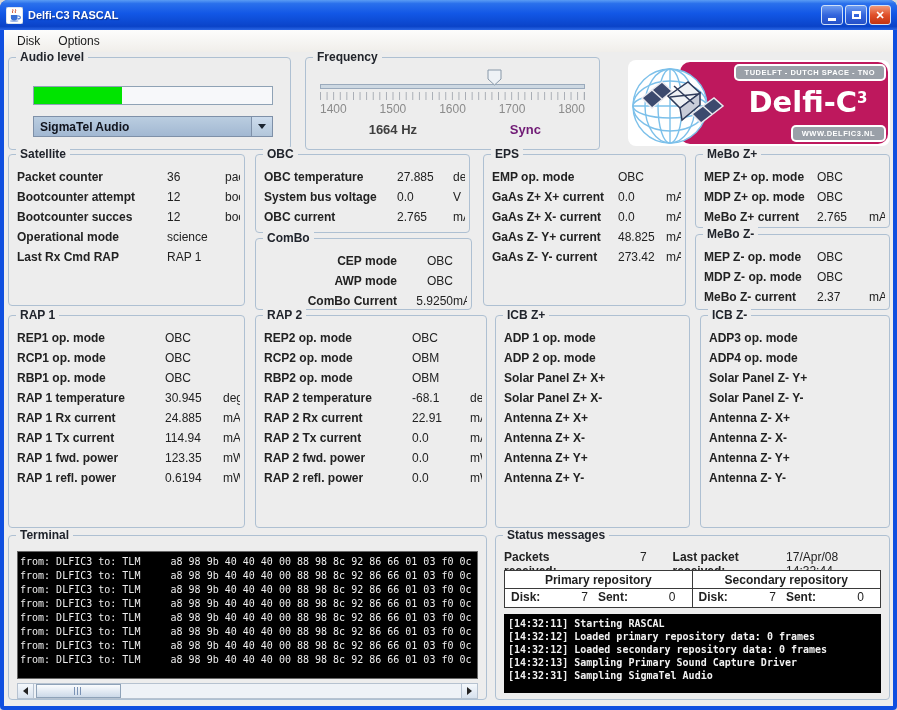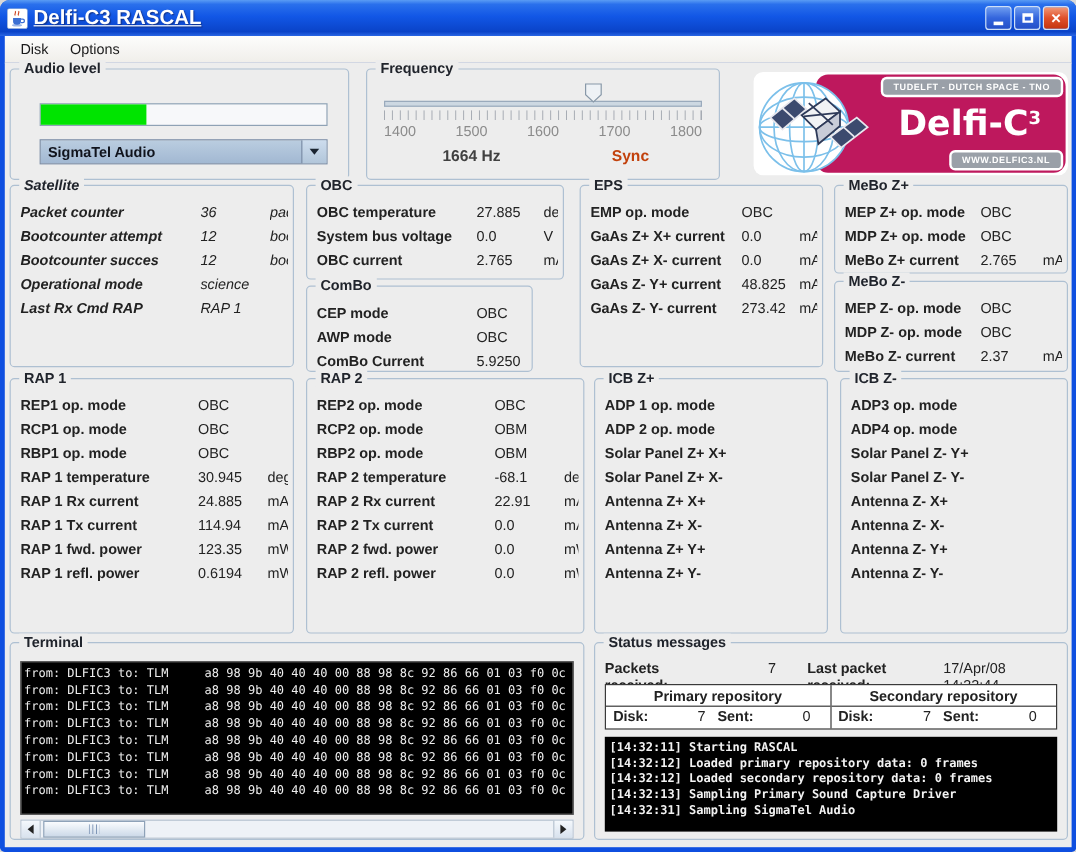--- a/index.html
+++ b/index.html
@@ -1,21 +1,21 @@
 <!DOCTYPE html>
 <html><head>
 <meta charset="utf-8">
 <style>
   html,body{margin:0;padding:0;background:#d8d8d8;font-family:"Liberation Sans",sans-serif;}
   .window{width:897px;height:710px;position:relative;background:#0f4fe0;border-radius:8px 8px 4px 4px;overflow:hidden;box-sizing:border-box;}
   
   .titlebar{height:30px;display:flex;align-items:center;padding:0 6px;gap:5px;
     background:linear-gradient(180deg,#5a9cf4 0%,#2a70ec 12%,#1257e6 45%,#0a43c8 88%,#2a66e4 100%);}
   .java-icon{width:17px;height:17px;display:inline-flex;}
-  .title-text{color:#fff;font-weight:bold;font-size:17px;text-shadow:1px 1px 1px #10338c;flex:1;text-decoration:underline;}
+  .title-text{color:#fff;font-weight:bold;font-size:11px;text-shadow:1px 1px 1px #10338c;flex:1;}
   .winbtns{display:flex;gap:2px;}
   .wbtn{width:22px;height:20px;border-radius:3px;border:1px solid #cfe0f8;display:flex;align-items:center;justify-content:center;
     color:#fff;font-size:11px;font-weight:bold;cursor:pointer;box-sizing:border-box;}
   .wbtn.min,.wbtn.max{background:linear-gradient(180deg,#6f9df0 0%,#3365dd 50%,#2450c8 100%);}
   .wbtn.close{background:linear-gradient(180deg,#f09978 0%,#e0502a 50%,#c43410 100%);}
   .wbtn.min span{display:block;width:8px;height:3px;background:#fff;margin-top:9px;}
   .wbtn.max span{display:block;width:9px;height:8px;border:2px solid #fff;border-top-width:3px;box-sizing:border-box;}
   
   .menubar{height:22px;margin:0 4px;background:linear-gradient(180deg,#fdfdfc,#f0eeea);border-bottom:1px solid #d4d0c8;
     display:flex;align-items:center;gap:4px;padding:0 6px;font-size:12px;color:#1a1a1a;}
@@ -151,21 +151,21 @@
         <div class="ticks"></div>
         <div class="ticklabels">
             <span>1400</span>
             <span>1500</span>
             <span>1600</span>
             <span>1700</span>
             <span>1800</span>
           </div>
         <div class="freqvals">
           <span>1664 Hz</span>
-          <span style="color: #c2410c;">Sync</span>
+          <span style="color: #701a75;">Sync</span>
         </div>
       </div>
     </div>
 
     <div class="logo">
       <div class="banner">
         <div class="band top">TUDELFT - DUTCH SPACE - TNO</div>
         <div class="brand"><span>Delfi-C</span><sup>3</sup></div>
         <div class="band bottom">WWW.DELFIC3.NL</div>
       </div>
@@ -185,21 +185,21 @@
           <polygon points="62,52 84,36 93,44 71,61" fill="#3c4a6e" stroke="#e8e8ee"></polygon>
           <line x1="73" y1="44" x2="82" y2="52" stroke="#e8e8ee"></line>
           <polygon points="38,34 58,20 70,31 50,46" fill="#f0f2f5"></polygon>
           <polygon points="50,46 70,31 70,43 52,58" fill="#c8ccd8"></polygon>
           <line x1="40" y1="35" x2="68" y2="32" stroke="#2e3a59"></line>
           <line x1="44" y1="24" x2="64" y2="42" stroke="#2e3a59"></line>
         </g>
       </svg>
     </div>
 
-    <div class="group" style="left:4px;top:102px;width:237px;height:152px;font-style:italic;">
+    <div class="group" style="left:4px;top:102px;width:237px;height:152px;">
       <div class="gtitle">Satellite</div>
       <div class="rows g-sat">
           <div class="trow">
           <span class="tl">Packet counter</span>
           <span class="tv">36</span>
           <span class="tu">packets</span>
         </div>
           <div class="trow">
           <span class="tl">Bootcounter attempt</span>
           <span class="tv">12</span>
@@ -237,21 +237,21 @@
           <span class="tu">V</span>
         </div>
           <div class="trow">
           <span class="tl">OBC current</span>
           <span class="tv">2.765</span>
           <span class="tu">mA</span>
         </div>
         </div>
     </div>
 
-    <div class="group" style="left:251px;top:186px;width:189px;height:72px;">
+    <div class="group" style="left:251px;top:186px;width:217px;height:72px;text-align:right;">
       <div class="gtitle">ComBo</div>
       <div class="rows g-obc">
           <div class="trow">
           <span class="tl">CEP mode</span>
           <span class="tv">OBC</span>
           <span class="tu"></span>
         </div>
           <div class="trow">
           <span class="tl">AWP mode</span>
           <span class="tv">OBC</span>

